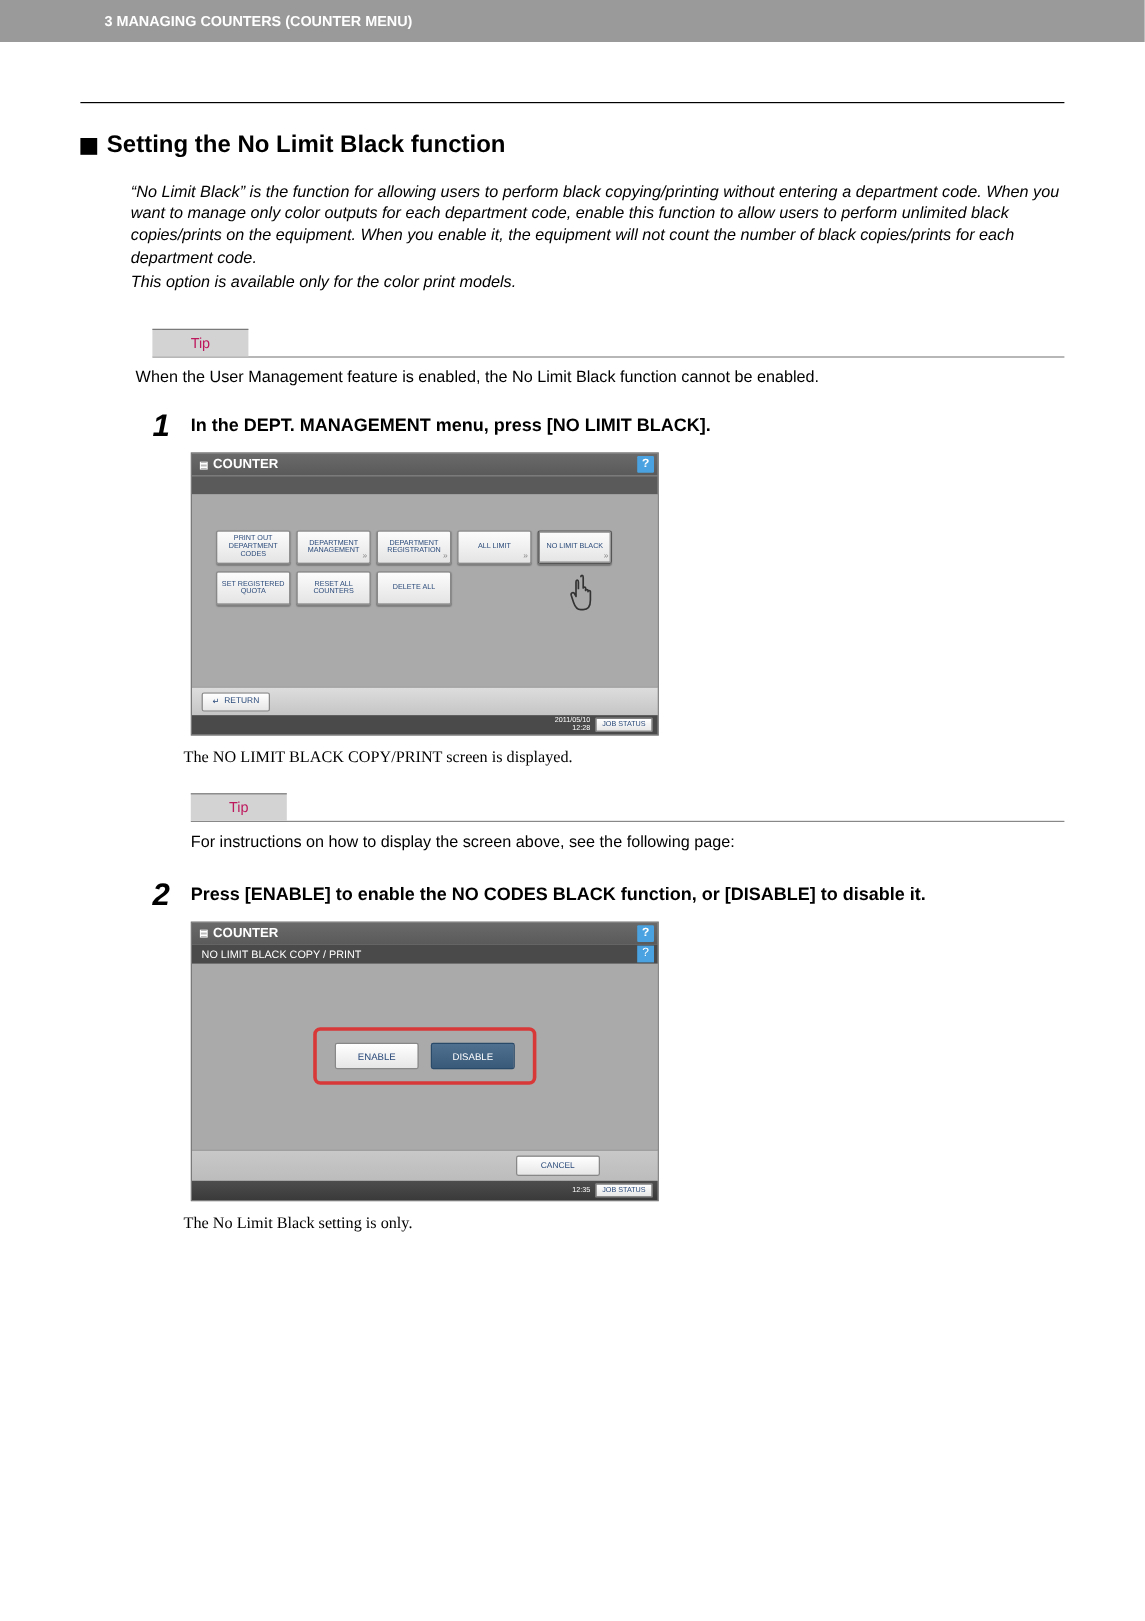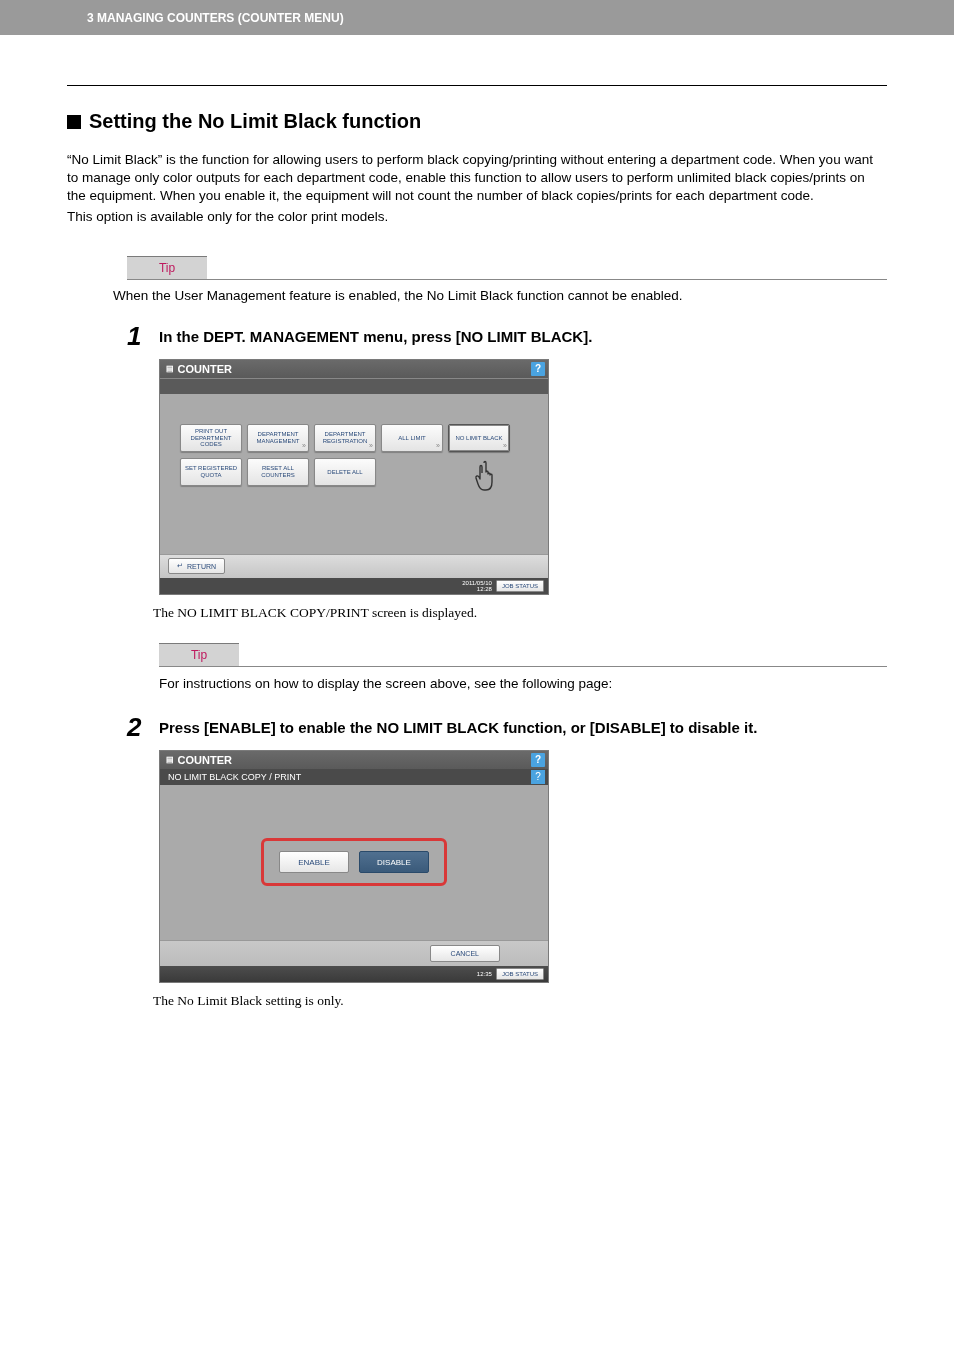--- a/index.html
+++ b/index.html
@@ -3,21 +3,21 @@
 <meta charset="utf-8">
 <style>
   * { box-sizing: border-box; margin: 0; padding: 0; }
   body { font-family: Arial, Helvetica, sans-serif; background: #fff; color: #000; font-size: 14px; }
   .page { width: 954px; margin: 0 auto; }
   .header-bar { background: #9a9a9a; height: 35px; display: flex; align-items: center; padding-left: 87px; color: #fff; font-size: 12px; font-weight: bold; }
   .content { padding: 50px 67px 0 67px; }
   .hr-line { border-top: 1px solid #000; margin-bottom: 24px; }
   .section-title { display: flex; align-items: center; font-size: 20px; font-weight: bold; margin-bottom: 18px; }
   .square-bullet { display: inline-block; width: 14px; height: 14px; background: #000; margin-right: 8px; }
-  .intro { font-size: 13.5px; line-height: 1.35; }
+  .intro { margin-left: 42px; font-size: 13.5px; line-height: 1.35; font-style: italic; }
   .intro p { margin-bottom: 2px; }
   .intro p.last-p { margin-top: 1px; }
   .tip-block { margin-left: 60px; margin-top: 30px; }
   .tip-label { display: inline-block; background: #d3d3d3; color: #be185d; font-size: 12px; padding: 4px 16px; border-top: 1px solid #7a7a7a; min-width: 80px; text-align: center; }
   .tip-underline { border-top: 1px solid #888; margin-bottom: 8px; }
   .tip-text { font-size: 13.5px; margin-left: -14px; margin-top: 6px; }
   .step-row { display: flex; margin-top: 20px; margin-left: 60px; }
   .step-num { font-size: 26px; font-weight: bold; font-style: italic; width: 32px; flex-shrink: 0; line-height: 1; }
   .step-title { font-size: 15px; font-weight: bold; line-height: 1.3; padding-top: 4px; }
   .screen-wrap { margin-left: 92px; margin-top: 10px; }
@@ -150,21 +150,21 @@
     <div class="tip-inner">
       <span class="tip-label">Tip</span>
       <div class="tip-underline"></div>
       <div class="tip-text2">
         <div>For instructions on how to display the screen above, see the following page:</div>
       </div>
     </div>
 
     <div class="step-row">
       <div class="step-num">2</div>
-      <div class="step-title">Press [ENABLE] to enable the NO LIMIT BLACK function, or [DISABLE] to disable it.</div>
+      <div class="step-title">Press [ENABLE] to enable the NO CODES BLACK function, or [DISABLE] to disable it.</div>
     </div>
 
     <div class="screen-wrap">
       <div class="screen2">
         <div class="titlebar">
           <span style="font-size:8px;margin-right:4px;">▤</span>
           <span>COUNTER</span>
           <span class="help">?</span>
         </div>
         <div class="sub-titlebar-txt">

